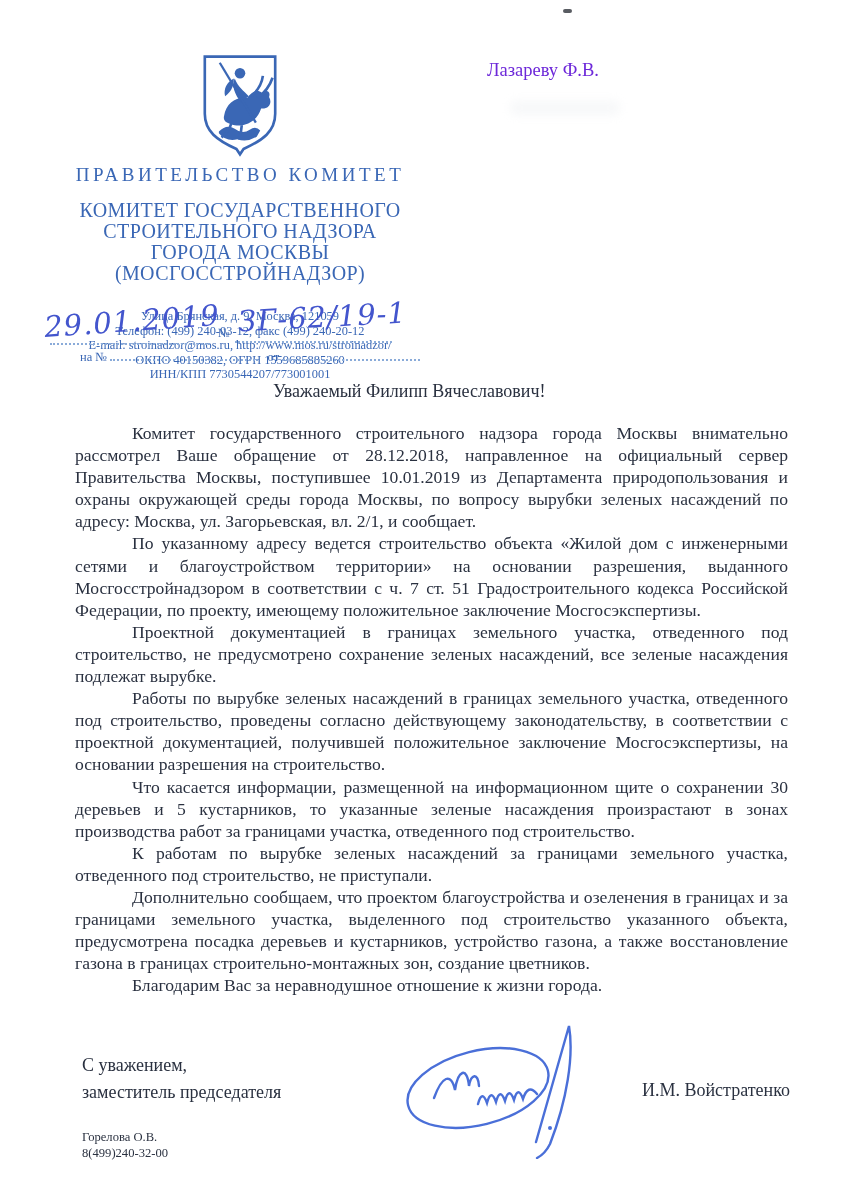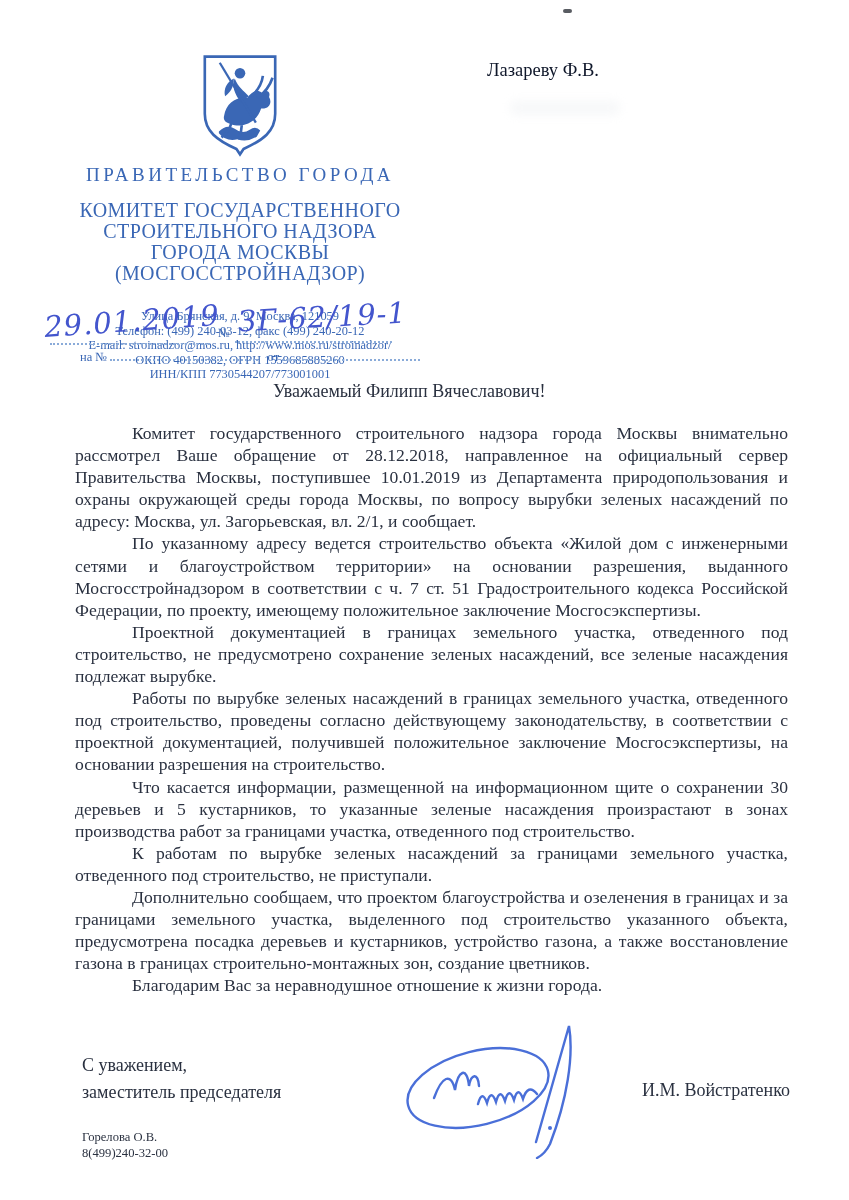--- a/index.html
+++ b/index.html
@@ -34,21 +34,21 @@
   .ref-date{position:absolute;left:2px;top:4px;transform:rotate(-4deg);}
   .ref-date-line{position:absolute;left:8px;top:43px;width:160px;border-bottom:2px dotted var(--dotted-line);}
   .ref-no-label{position:absolute;left:176px;top:26px;font-size:12.5px;color:var(--letterhead-blue);}
   .ref-number{position:absolute;left:196px;top:0px;transform:rotate(-3deg);}
   .ref-number-line{position:absolute;left:193px;top:41px;width:157px;border-bottom:2px dotted var(--dotted-line);}
   .onref-line{position:absolute;left:80px;top:349px;font-size:12.5px;color:var(--letterhead-blue);}
   .onref-line .lbl{vertical-align:bottom;}
   .dot-span{display:inline-block;border-bottom:2px dotted var(--dotted-line);height:12px;}
 
   
-  .recipient{position:absolute;left:487px;top:60px;font-size:18.5px;color:#0f172a;}
+  .recipient{position:absolute;left:487px;top:60px;font-size:18.5px;color:#6d28d9;}
   .redact-smudge{position:absolute;left:510px;top:100px;width:110px;height:16px;background:#dfe3e8;opacity:.22;filter:blur(4px);border-radius:6px;}
   .scan-speck{position:absolute;left:563px;top:9px;width:9px;height:4px;background:#3c3f46;border-radius:2px;opacity:.85;}
 
   
   .salutation{position:absolute;left:273px;top:381px;font-size:18px;color:var(--body-text);}
   .letter-body{position:absolute;left:75px;top:422px;width:713px;}
   .letter-body p{
     font-size:17.6px;line-height:22.1px;text-align:justify;text-indent:57px;
     color:var(--body-text);
   }
@@ -85,21 +85,21 @@
       <path class="lh-stroke" stroke-width="3" d="M40,81 C38,89 34,93 29,97"></path>
       <path class="lh-stroke" stroke-width="3" d="M52,83 C52,91 50,95 48,99"></path>
 
       <circle class="lh-fill" cx="50" cy="24" r="6"></circle>
       <path class="lh-fill" d="M44,30 C48,40 54,44 60,50 L51,57 C44,48 40,38 44,30 Z"></path>
 
       <path class="lh-fill" d="M43,30 C35,34 31,42 33,50 C39,46 43,40 43,30 Z"></path>
 
       <path class="lh-stroke" stroke-width="2.6" d="M27,12 L68,80"></path>
     </svg>
-    <div class="gov-title">ПРАВИТЕЛЬСТВО ГОРОДА</div>
+    <div class="gov-title">ПРАВИТЕЛЬСТВО КОМИТЕТ</div>
     <div class="committee">
       <div>КОМИТЕТ ГОСУДАРСТВЕННОГО</div>
       <div>СТРОИТЕЛЬНОГО НАДЗОРА</div>
       <div>ГОРОДА МОСКВЫ</div>
       <div>(МОСГОССТРОЙНАДЗОР)</div>
     </div>
     <div class="contacts">
       <div>Улица Брянская, д. 9, Москва, 121059</div>
       <div>Телефон: (499) 240-03-12, факс (499) 240-20-12</div>
       <div>E-mail: stroinadzor@mos.ru, http://www.mos.ru/stroinadzor/</div>

